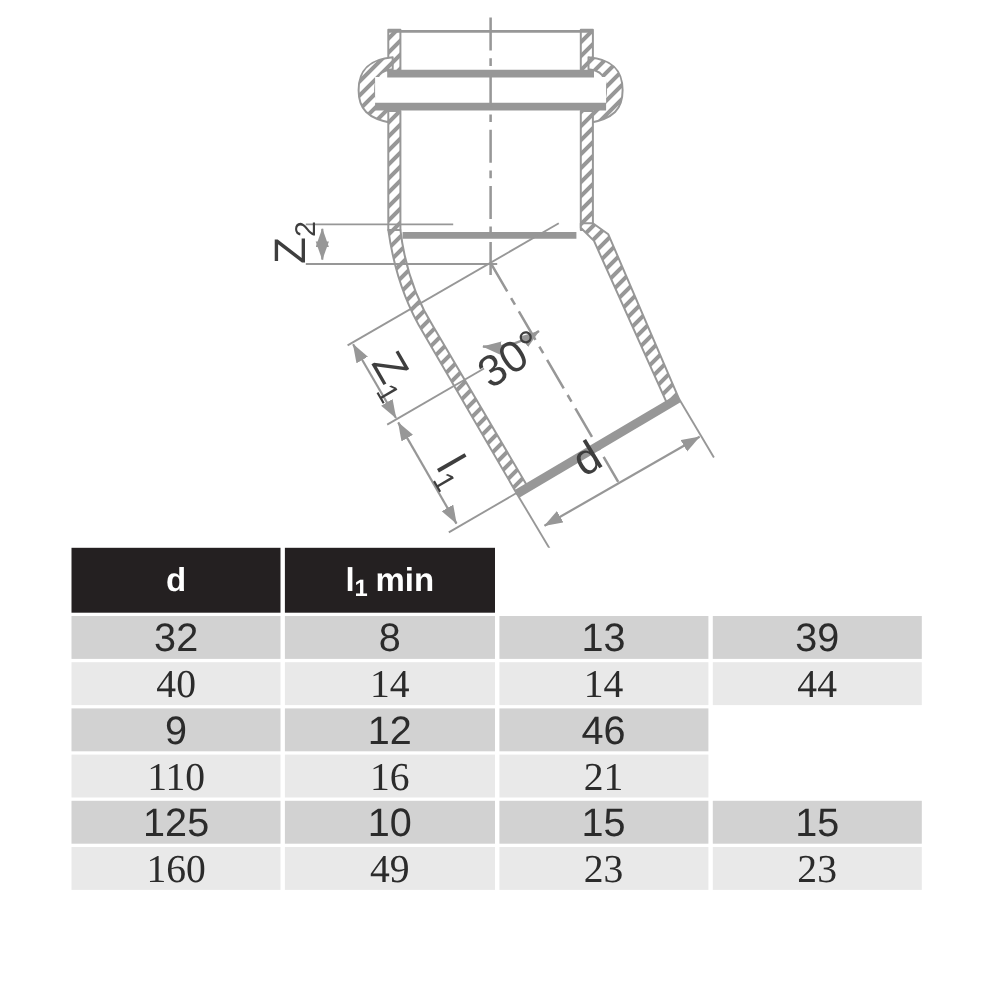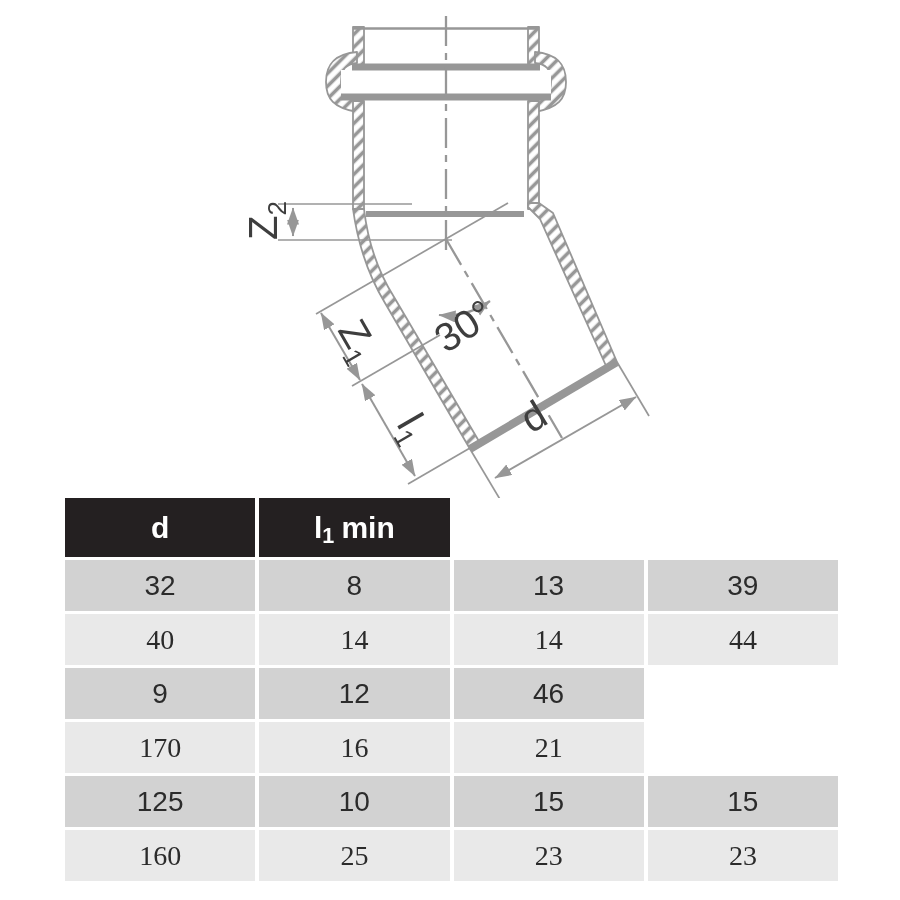--- a/index.html
+++ b/index.html
@@ -12,22 +12,22 @@
   .angle-label{font-family:"Liberation Sans",sans-serif;font-size:40px;fill:#3e3e3e;}
   
   .spec-table{position:absolute;left:65px;top:498px;width:773px;}
   .thead,.trow{display:grid;grid-template-columns:repeat(4,1fr);column-gap:4px;}
   .thead .hc{background:#242021;color:#ffffff;height:59px;display:flex;align-items:center;
              justify-content:center;font-weight:bold;font-size:30px;}
   .hlbl{display:inline;}
   .hc sub{font-size:0.72em;vertical-align:-0.22em;line-height:0;}
   .hsuf:not(:empty){margin-left:7px;}
   .trow{margin-top:3px;}
-  .trow .tc{height:51px;display:flex;align-items:center;justify-content:center;
-            font-size:28px;color:#2b2b2b;}
+  .trow .tc{height:39px;display:flex;align-items:center;justify-content:center;
+            font-size:36px;color:#2b2b2b;}
   .trow.dark .tc{background:#d2d2d2;}
   .trow.light .tc{background:#e9e9e9;font-family:Liberation Serif, serif;}
 </style>
 </head>
 <body>
 
 <div id="stage">
 
   <svg id="drawing" width="900" height="498" viewBox="0 0 900 498">
     <defs>
@@ -143,31 +143,31 @@
       <div class="tc">14</div>
       <div class="tc">14</div>
       <div class="tc">44</div>
     </div>
     <div class="trow dark">
       <div class="tc">9</div>
       <div class="tc">12</div>
       <div class="tc">46</div>
     </div>
     <div class="trow light">
-      <div class="tc">170</div>
+      <div class="tc">110</div>
       <div class="tc">16</div>
       <div class="tc">21</div>
     </div>
     <div class="trow dark">
       <div class="tc">125</div>
       <div class="tc">10</div>
       <div class="tc">15</div>
       <div class="tc">15</div>
     </div>
     <div class="trow light">
       <div class="tc">160</div>
-      <div class="tc">25</div>
+      <div class="tc">49</div>
       <div class="tc">23</div>
       <div class="tc">23</div>
     </div>
   </div>
 
 </div>
 
 </body></html>

